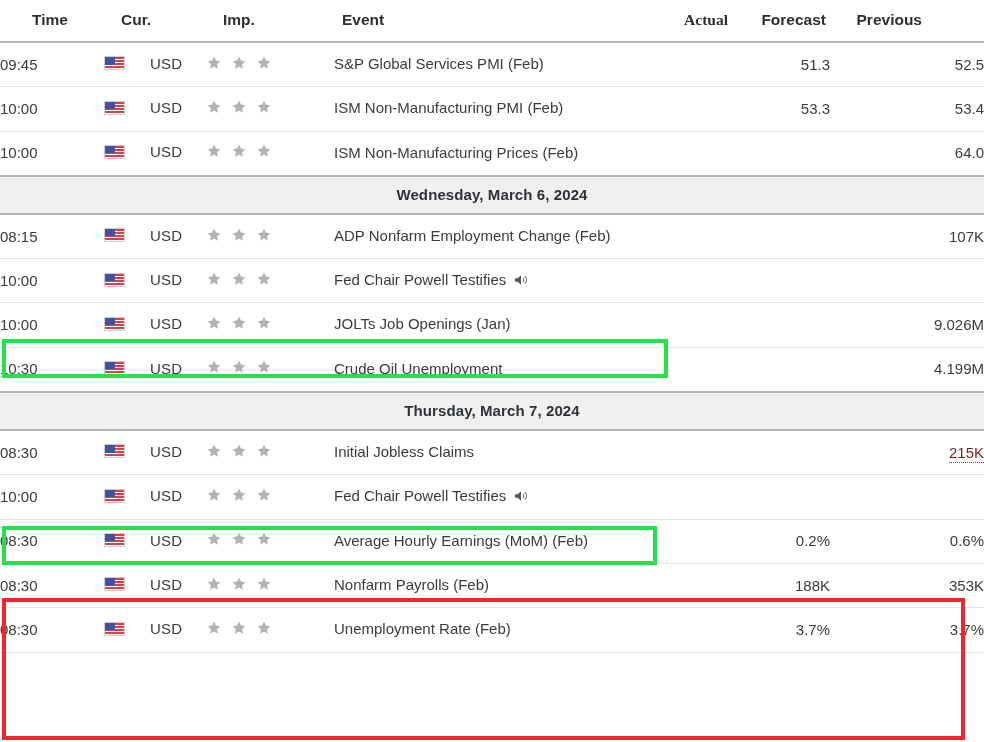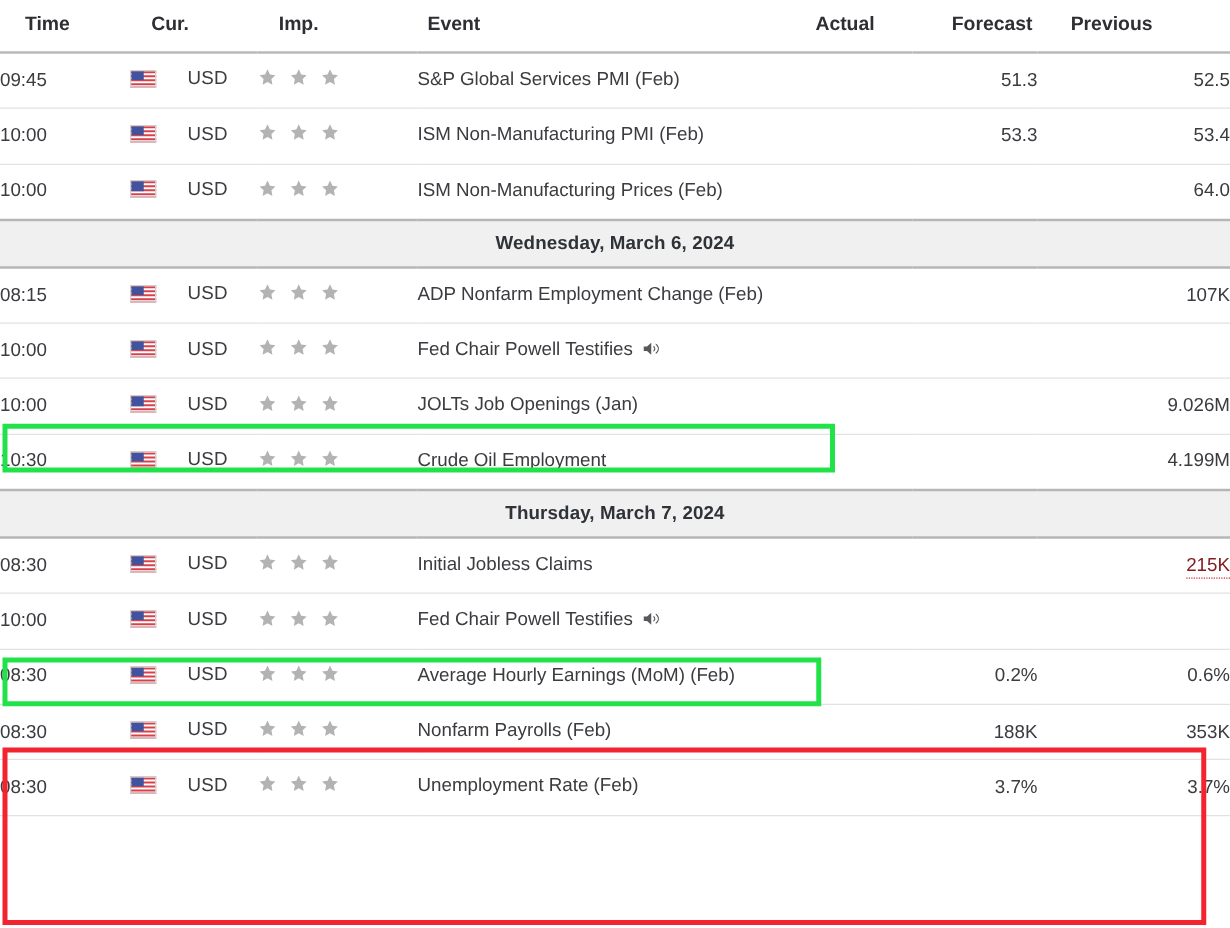--- a/index.html
+++ b/index.html
@@ -40,25 +40,25 @@
   
   thead th {
     font-size: 15.5px;
     font-weight: bold;
     color: #2e2e33;
     padding: 11px 0 12px 0;
     background: #ffffff;
     border-bottom: 2px solid #b9b9b9;
     white-space: nowrap;
   }
-  th.h-time     { text-align: left;  padding-left: 20px; }
+  th.h-time     { text-align: left;  padding-left: 32px; }
   th.h-cur      { text-align: left;  padding-left: 17px; }
   th.h-imp      { text-align: left;  padding-left: 17px; }
   th.h-event    { text-align: left;  padding-left: 8px; margin-left: 37px;  }
-  th.h-actual   { padding-right: 2px; }
+  th.h-actual   { text-align: right; padding-right: 2px; font-family: Liberation Serif, serif; }
   th.h-forecast { text-align: right; padding-right: 4px; }
   th.h-previous { text-align: right; padding-right: 62px; }
 
   
   tr.date-row td {
     background: #f0f0f0;
     border-top: 2px solid #b6b6b6;
     border-bottom: 2px solid #b6b6b6;
     text-align: center;
     font-size: 15px;
@@ -387,21 +387,21 @@
                 <svg viewBox="0 0 24 24" width="16" height="16" aria-hidden="true">
                   <path fill="currentColor" d="M12 2.2l2.95 6.2 6.55.88-4.8 4.6 1.2 6.72L12 17.4 6.1 20.6l1.2-6.72-4.8-4.6 6.55-.88z"></path>
                 </svg>
               </span>
               <span class="star">
                 <svg viewBox="0 0 24 24" width="16" height="16" aria-hidden="true">
                   <path fill="currentColor" d="M12 2.2l2.95 6.2 6.55.88-4.8 4.6 1.2 6.72L12 17.4 6.1 20.6l1.2-6.72-4.8-4.6 6.55-.88z"></path>
                 </svg>
               </span>
             </span></td>
-          <td class="c-event"><span>Crude Oil Employment</span></td>
+          <td class="c-event"><span>Crude Oil Unemployment</span></td>
           <td class="c-actual"></td>
           <td class="c-forecast"></td>
           <td class="c-previous">4.199M</td>
         </tr>
         <tr class="date-row">
           <td colspan="7">Thursday, March 7, 2024</td>
         </tr>
         <tr class="event-row">
           <td class="c-time">08:30</td>
           <td class="c-cur"><span class="cur-cell">

